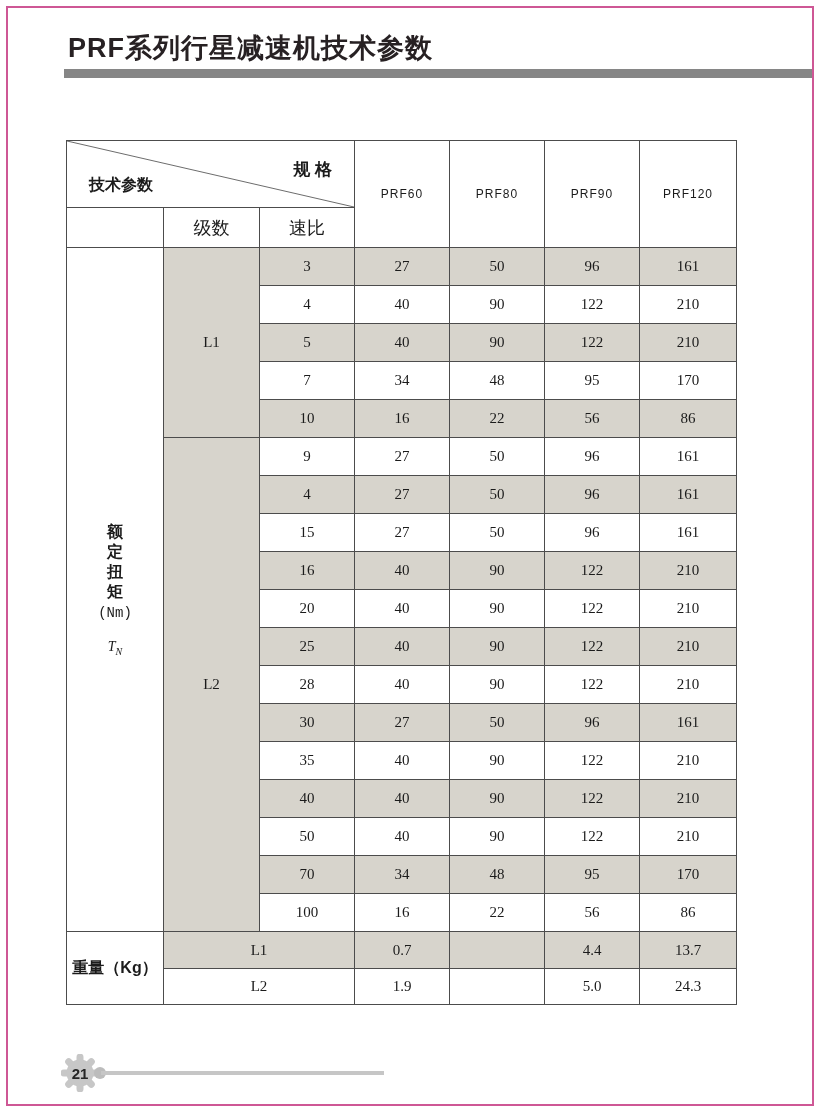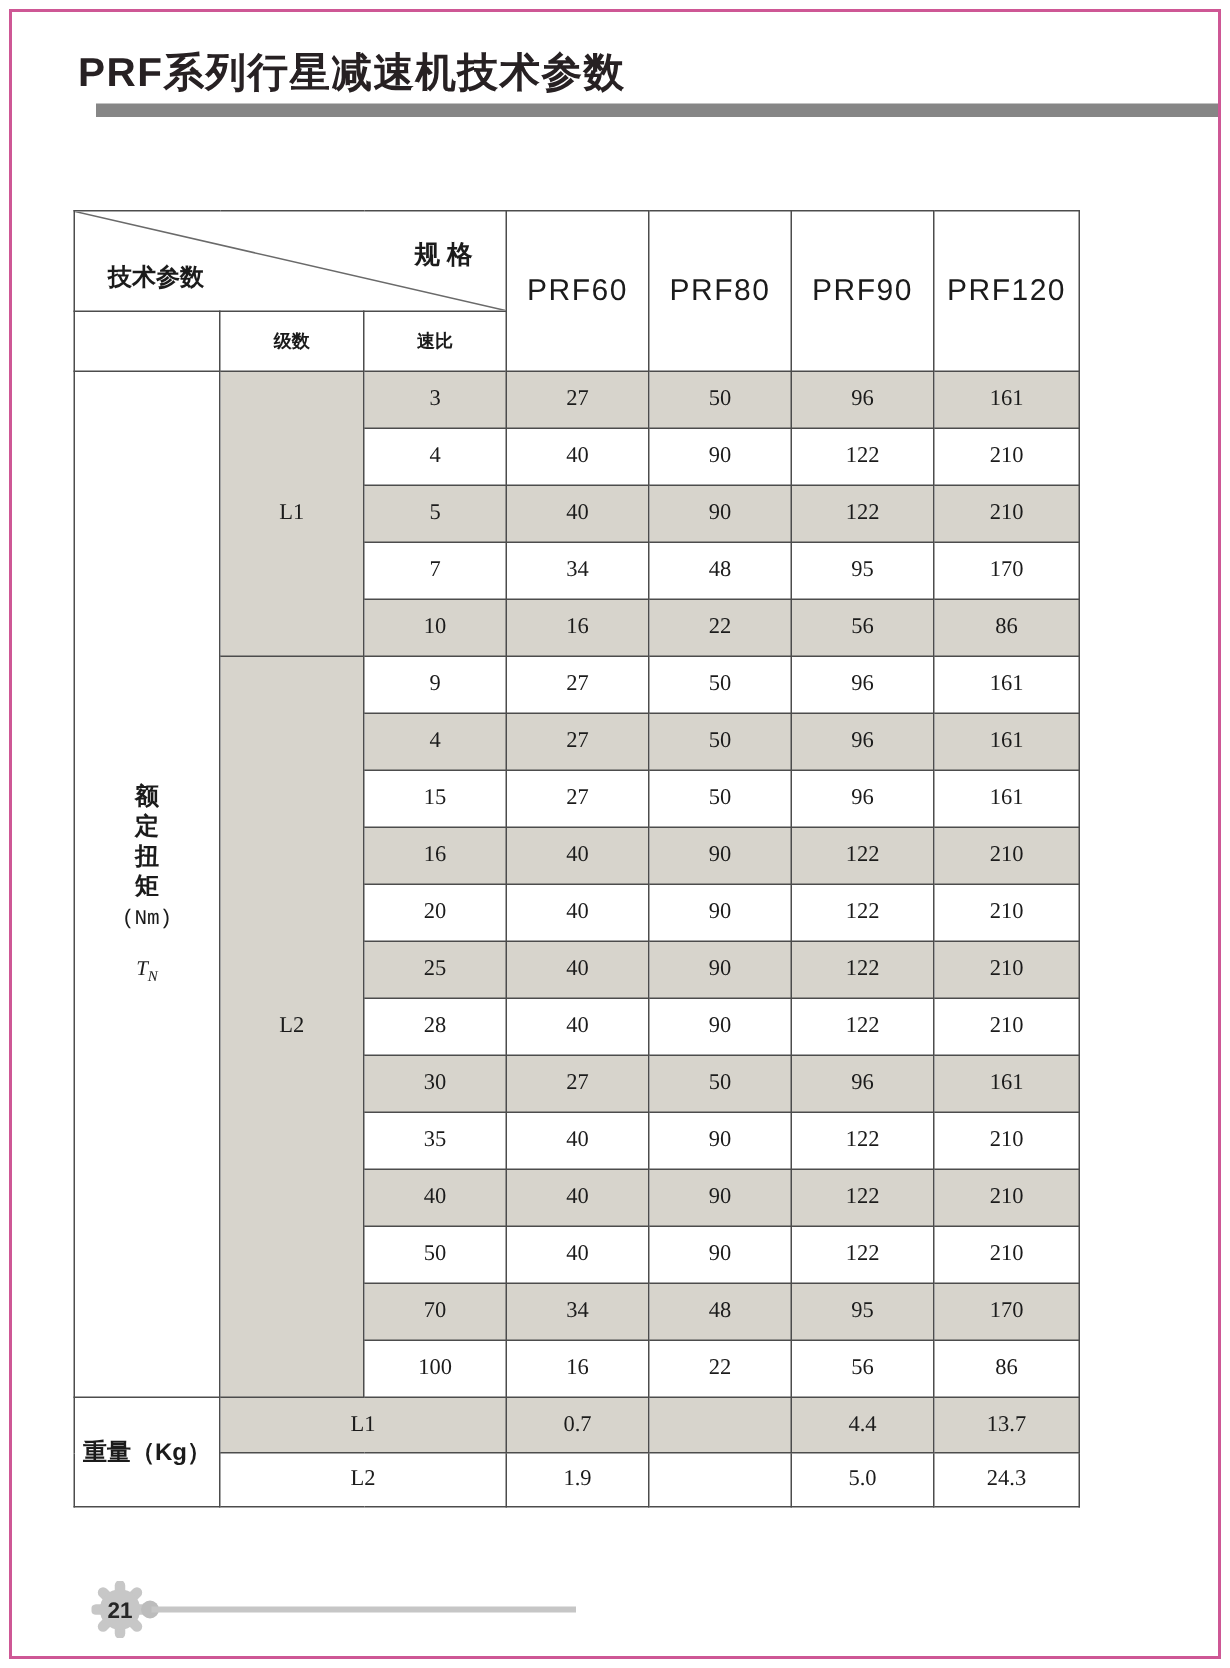--- a/index.html
+++ b/index.html
@@ -1,33 +1,33 @@
 <!DOCTYPE html>
 <html><head>
 <meta charset="utf-8">
 <style>
   html,body{margin:0;padding:0;background:#fff;}
   .page{position:relative;width:820px;height:1112px;background:#ffffff;overflow:hidden;
         font-family:"Liberation Sans",sans-serif;}
   .frame{position:absolute;left:6px;top:6px;right:6px;bottom:6px;
          border:2px solid #ce5795;pointer-events:none;}
-  .title{position:absolute;left:52px;top:30px;font-size:27px;font-weight:bold;
+  .title{position:absolute;left:68px;top:30px;font-size:27px;font-weight:bold;
          color:#272123;letter-spacing:1px;white-space:nowrap;}
   .title-bar{position:absolute;left:64px;top:69px;width:748px;height:9px;background:#868686;}
 
-  .table-wrap{position:absolute;left:49px;top:140px;}
+  .table-wrap{position:absolute;left:66px;top:140px;}
   table{border-collapse:collapse;table-layout:fixed;width:670px;}
   td{border:1px solid #4c4c4c;text-align:center;vertical-align:middle;padding:0;
      color:#1b1b1b;overflow:hidden;}
   tr.h1{height:67px;} tr.h2{height:40px;} tr.h-data{height:38px;}
   tr.h-w1{height:37px;} tr.h-w2{height:36px;}
 
   .num{font-family:"Liberation Serif","DejaVu Serif",serif;font-size:15px;}
-  .cjk-h{font-size:12px;font-weight:bold;}
-  .prf-h{font-size:20px;letter-spacing:1px;}
+  .cjk-h{font-size:18px;font-weight:normal;}
+  .prf-h{font-size:12px;letter-spacing:1px;}
 
   tr.shade td{background:#d7d4cc;}
   td.stage-cell{background:#d7d4cc !important;
       font-family:"Liberation Serif","DejaVu Serif",serif;font-size:15px;}
   td.torque-cell{background:#ffffff !important;}
   td.weight-label{background:#ffffff !important;font-size:16px;font-weight:600;margin-left:12px;}
 
   td.diag{position:relative;}
   td.diag svg{position:absolute;left:0;top:0;width:100%;height:100%;}
   .diag-tr{position:absolute;top:17px;right:22px;font-size:17px;font-weight:bold;}

